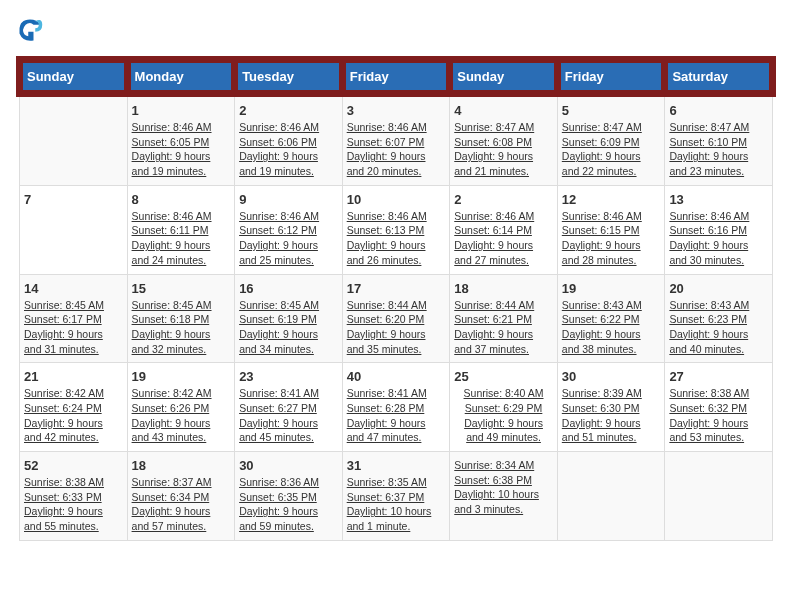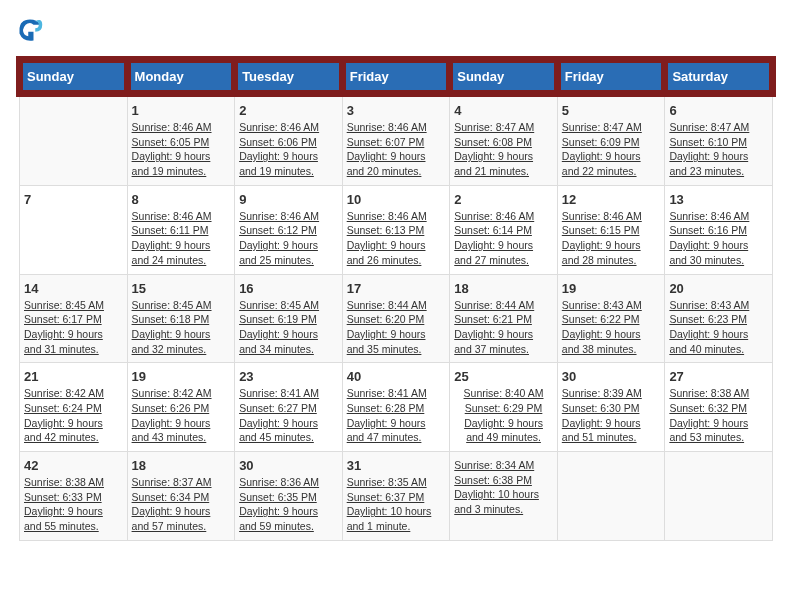--- a/index.html
+++ b/index.html
@@ -303,21 +303,21 @@
         <td>
           <span class="day-num">27</span>
           <div class="day-info" style="white-space: pre-line;">Sunrise: 8:38 AM
 Sunset: 6:32 PM
 Daylight: 9 hours
 and 53 minutes.</div>
         </td>
       </tr>
       <tr>
         <td>
-          <span class="day-num">42</span>
+          <span class="day-num">52</span>
           <div class="day-info" style="white-space: pre-line;">Sunrise: 8:38 AM
 Sunset: 6:33 PM
 Daylight: 9 hours
 and 55 minutes.</div>
         </td>
         <td>
           <span class="day-num">18</span>
           <div class="day-info" style="white-space: pre-line;">Sunrise: 8:37 AM
 Sunset: 6:34 PM
 Daylight: 9 hours

